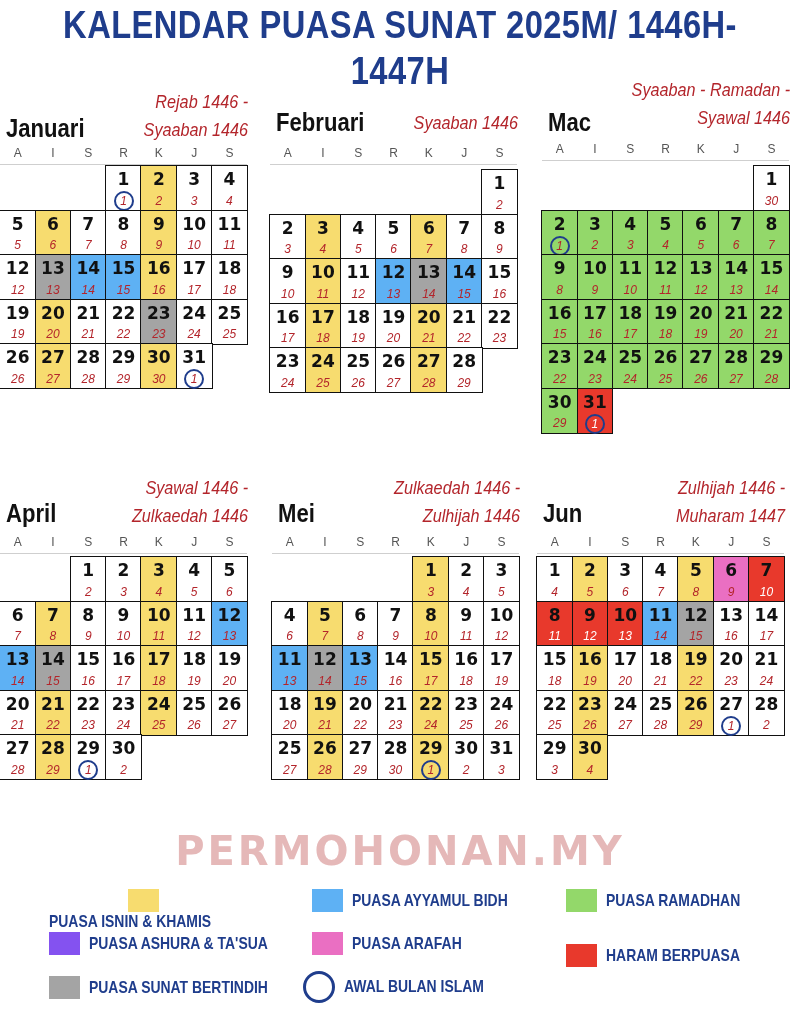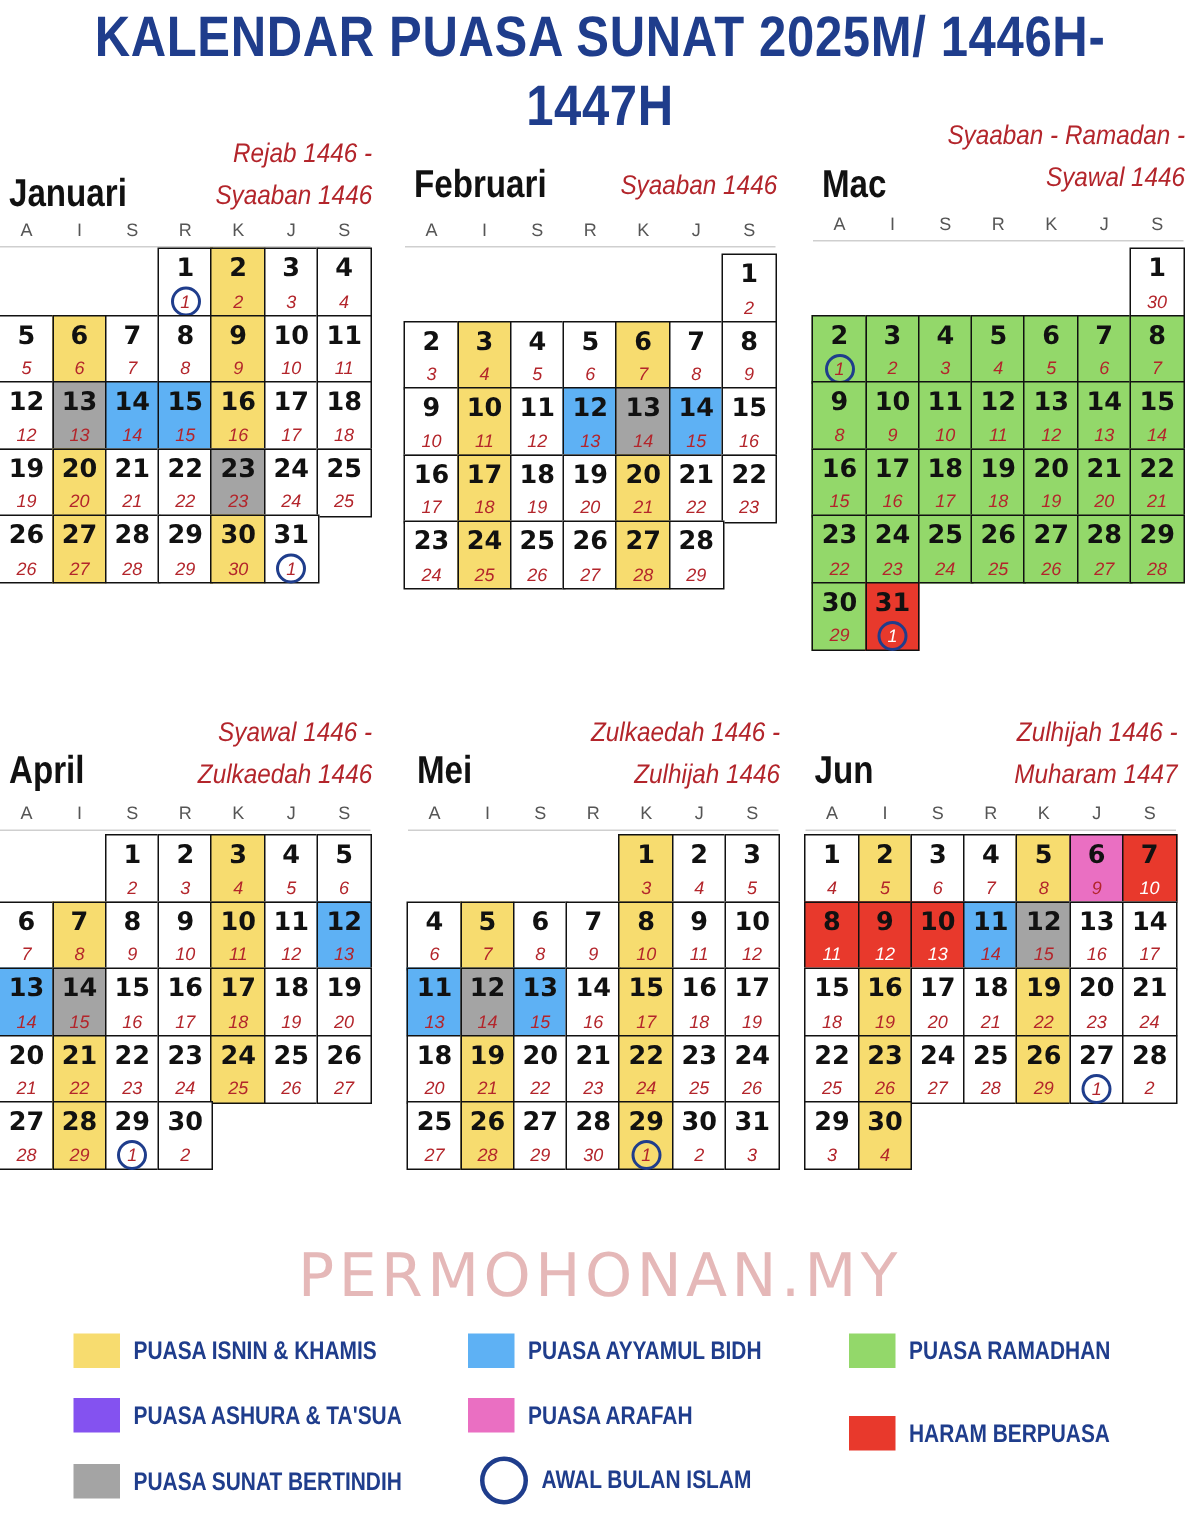--- a/index.html
+++ b/index.html
@@ -49,21 +49,21 @@
   .c-grey { background: #a4a4a4; }
   .c-green { background: #93d86a; }
   .c-red { background: #e8392c; }
   .c-pink { background: #ea6fc2; }
   .c-purple { background: #8452f0; }
   .c-red .h { color: #fff; }
   .c-red .h.circle { border-color: #1f3d8c; }
 
   .watermark {
     position: absolute; left: 0; width: 800px; top: 828px; text-align: center;
-    font-weight: 400; font-size: 40px; color: #e5b8b8; letter-spacing: 3px;
+    font-weight: 700; font-size: 40px; color: #e5b8b8; letter-spacing: 3px;
     font-family: "DejaVu Sans", sans-serif;
   }
 
   .legend-item { position: absolute; display: flex; align-items: center; }
   .swatch { width: 31px; height: 23px; margin-right: 9px; }
   .swatch.ring { width: 32px; height: 32px; border-radius: 50%; border: 3px solid #1f3d8c; background: transparent; }
   .legend-label {
     font-weight: 700; font-size: 17px; color: #1f3d8c;
     transform: scaleX(0.82); transform-origin: left center; white-space: nowrap;
   }
@@ -909,21 +909,21 @@
       </div>
       <div class="cell c-yellow">
         <span class="g">30</span>
         <span class="h">4</span>
       </div>
     </div>
   </div>
 
 <div class="watermark">PERMOHONAN.MY</div>
 
-<div class="legend-item" style="left:49px; top:889px;">
+<div class="legend-item" style="left:49px; top:889px;flex-direction:column;">
   <span class="swatch c-yellow"></span>
   <span class="legend-label">PUASA ISNIN &amp; KHAMIS</span>
 </div>
 <div class="legend-item" style="left:312px; top:889px;">
   <span class="swatch c-blue"></span>
   <span class="legend-label">PUASA AYYAMUL BIDH</span>
 </div>
 <div class="legend-item" style="left:566px; top:889px;">
   <span class="swatch c-green"></span>
   <span class="legend-label">PUASA RAMADHAN</span>
@@ -937,16 +937,16 @@
   <span class="legend-label">PUASA ARAFAH</span>
 </div>
 <div class="legend-item" style="left:566px; top:932px;margin-top:12px;">
   <span class="swatch c-red"></span>
   <span class="legend-label">HARAM BERPUASA</span>
 </div>
 <div class="legend-item" style="left:49px; top:976px;">
   <span class="swatch c-grey"></span>
   <span class="legend-label">PUASA SUNAT BERTINDIH</span>
 </div>
-<div class="legend-item" style="left:320px; top:971px;">
+<div class="legend-item" style="left:303px; top:971px;">
   <span class="swatch ring"></span>
   <span class="legend-label">AWAL BULAN ISLAM</span>
 </div>
 
 </body></html>

